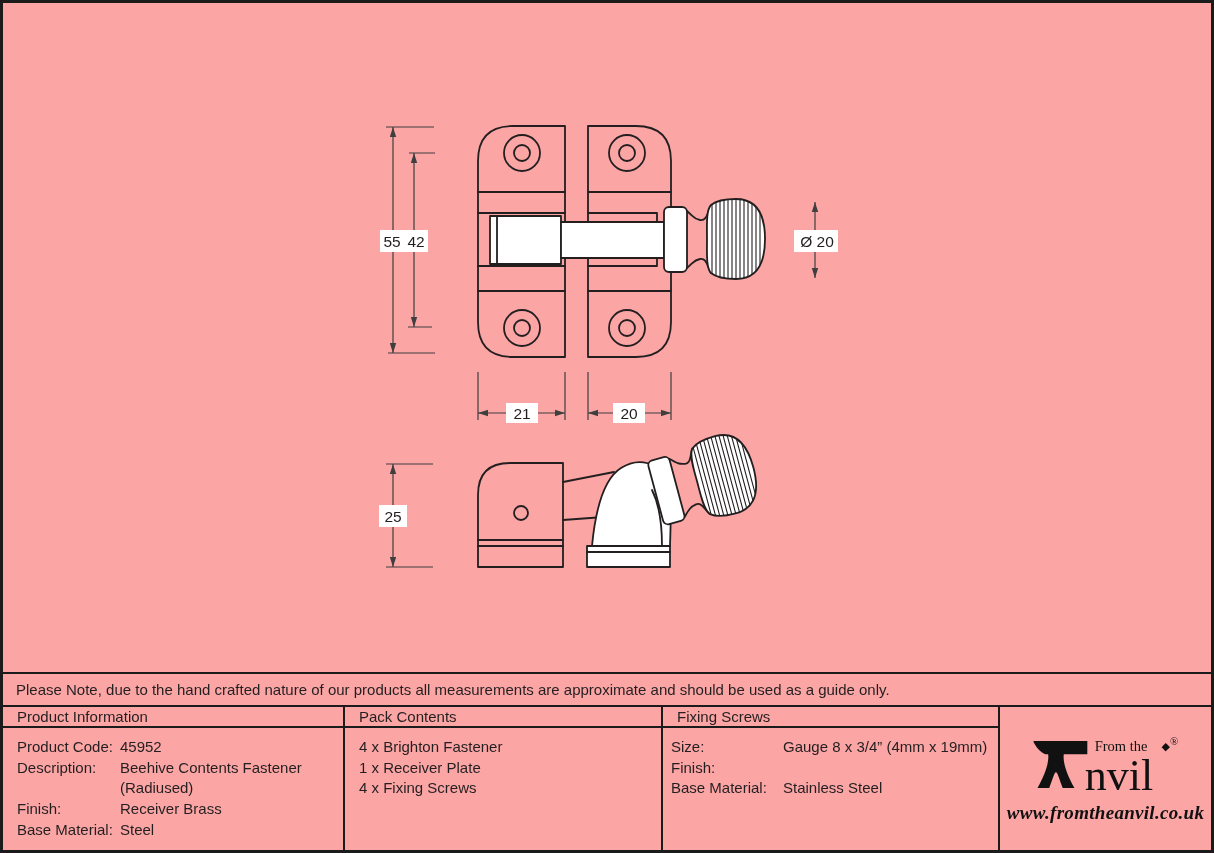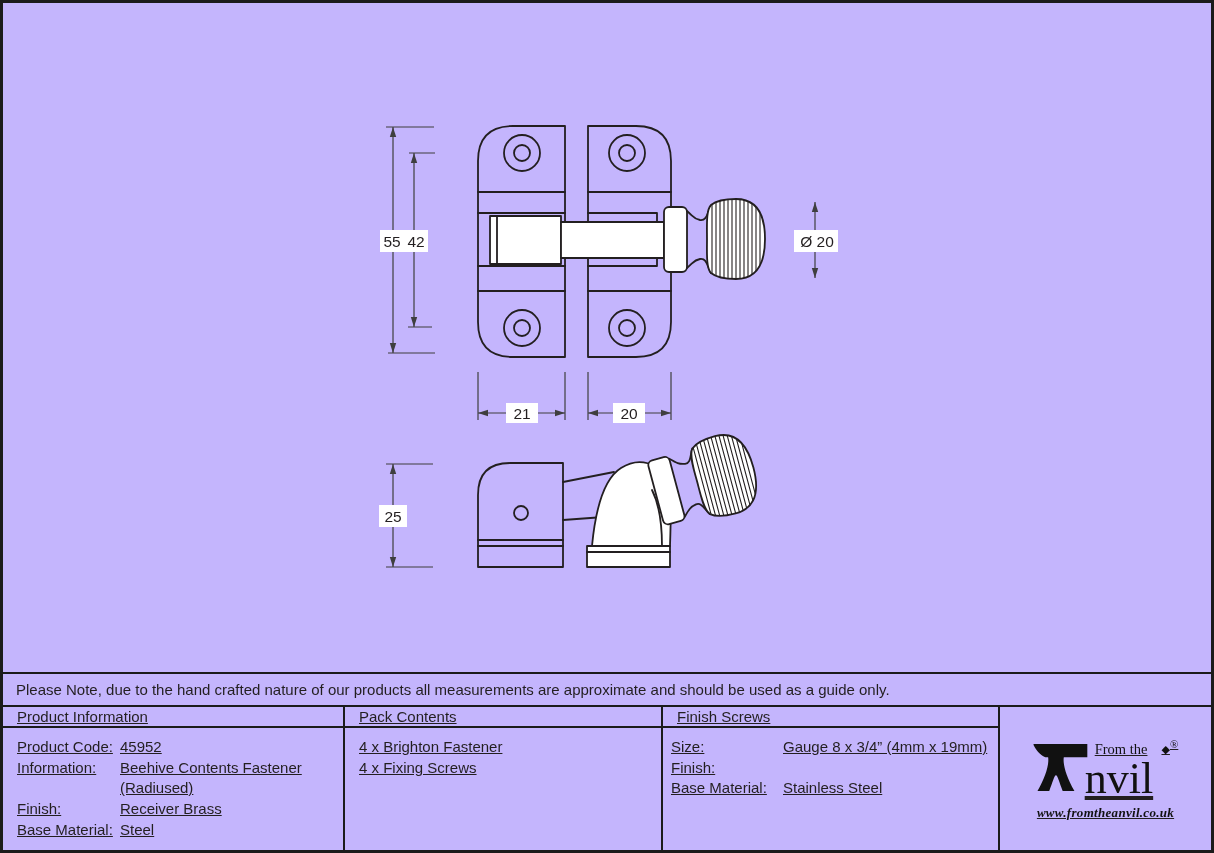--- a/index.html
+++ b/index.html
@@ -1,37 +1,37 @@
 <!DOCTYPE html>
 <html><head>
 <meta charset="utf-8">
 <style>
   html,body{margin:0;padding:0;background:#e8e8e8;}
   .page{
-    position:relative;width:1214px;height:853px;background:#c4b5fd;
+    position:relative;width:1214px;height:853px;background:#fca5a5;
     border:3px solid #1b1b1b;box-sizing:border-box;overflow:hidden;
     font-family:"Liberation Sans",sans-serif;color:#231f20;
   }
   .drawing{position:absolute;left:0;top:0;}
   .ln{fill:none;stroke:#231f20;stroke-width:1.8;stroke-linejoin:round;stroke-linecap:round;}
   .lnf{fill:#ffffff;stroke:#231f20;stroke-width:1.8;stroke-linejoin:round;}
   .reed{fill:none;stroke:#231f20;stroke-width:1.1;}
   .dim{fill:none;stroke:#3f3f3f;stroke-width:1.2;}
   .arr{fill:#3f3f3f;stroke:none;}
   .dimbg{fill:#ffffff;stroke:none;}
   .dimtext{font-family:"Liberation Sans",sans-serif;font-size:15.5px;fill:#231f20;
     text-anchor:middle;dominant-baseline:central;}
   .note-bar{
     position:absolute;left:0;top:669px;width:1208px;height:35px;box-sizing:border-box;
     border-top:2px solid #1b1b1b;border-bottom:2px solid #1b1b1b;
     display:flex;align-items:center;padding-left:13px;font-size:15px;
   }
   .info-table{
     position:absolute;left:0;top:704px;width:1208px;height:143px;box-sizing:border-box;
-    display:grid;grid-template-columns:342px 318px 337px 1fr;grid-template-rows:21px 1fr;text-decoration:underline;
+    display:grid;grid-template-columns:342px 318px 337px 1fr;grid-template-rows:21px 1fr;
   }
   .hcell{box-sizing:border-box;border-right:2px solid #1b1b1b;border-bottom:2px solid #1b1b1b;
     font-size:15px;display:flex;align-items:center;padding-left:14px;}
   .bcell{box-sizing:border-box;border-right:2px solid #1b1b1b;font-size:15px;
     padding:9px 0 0 14px;line-height:20.7px;}
   .kv{display:flex;}
   .kv .k{width:103px;flex:none;}
   .kv .v{width:200px;}
   .kv .k2{width:112px;flex:none;}
   .kv .v2{flex:1;padding-right:4px;}
@@ -41,21 +41,21 @@
   .logo-main{display:flex;align-items:flex-end;}
   .anvil-icon{width:56px;height:62px;margin-right:-4px;flex:none;}
   .logo-right{display:flex;flex-direction:column;}
   .logo-fromthe{display:flex;align-items:center;justify-content:space-between;
     font-family:"Liberation Serif",serif;font-size:14.5px;padding:0 0 0 10px;color:#111;}
   .diamond{font-size:11px;margin-left:14px;color:#111;}
   .reg{font-size:11px;transform:translateY(-5px);color:#111;}
   .logo-nvil{font-family:"Liberation Serif",serif;font-size:44px;line-height:40px;
     color:#111;letter-spacing:0px;margin-top:1px;}
   .logo-url{font-family:"Liberation Serif",serif;font-style:italic;font-weight:bold;
-    font-size:13px;color:#111;margin-top:6px;letter-spacing:0.3px;}
+    font-size:19px;color:#111;margin-top:6px;letter-spacing:0.3px;}
 </style>
 </head>
 <body>
 
 <div class="page">
 
   <svg class="drawing" viewBox="3 3 1208 669" width="1208" height="669">
     <defs>
       <clipPath id="ballClipF">
         <path d="M711,205 C717,200 726,199 736,199 C751,199 765,207 765,239 C765,271 751,279 736,279 C726,279 717,278 711,273 C706,268 707,252 707,239 C707,226 706,210 711,205 Z"></path>
@@ -172,21 +172,21 @@
   </div>
 
   <div class="info-table">
     <div class="hcell">
       <span>Product Information</span>
     </div>
     <div class="hcell">
       <span>Pack Contents</span>
     </div>
     <div class="hcell">
-      <span>Finish Screws</span>
+      <span>Fixing Screws</span>
     </div>
 
     <div class="logo-cell">
       <div class="logo-main">
         <svg class="anvil-icon" viewBox="0 0 100 90">
           <path fill="#111" d="M97,2 L97,26 L55,26 C53,38 59,60 74,86 L53,86 C47,71 44,58 41,58 C38,58 35,71 29,86 L8,86 C23,60 29,38 27,26 L22,26 C12,22 5,12 1,4 L1,2 Z"></path>
         </svg>
         <div class="logo-right">
           <div class="logo-fromthe">
             <span>From the</span>
@@ -198,35 +198,36 @@
       </div>
       <div class="logo-url">www.fromtheanvil.co.uk</div>
     </div>
 
     <div class="bcell">
       <div class="kv">
         <span class="k">Product Code:</span>
         <span class="v">45952</span>
       </div>
       <div class="kv">
-        <span class="k">Information:</span>
+        <span class="k">Description:</span>
         <span class="v">Beehive Contents Fastener (Radiused)</span>
       </div>
       <div class="kv">
         <span class="k">Finish:</span>
         <span class="v">Receiver Brass</span>
       </div>
       <div class="kv">
         <span class="k">Base Material:</span>
         <span class="v">Steel</span>
       </div>
     </div>
 
     <div class="bcell">
       <div>4 x Brighton Fastener</div>
+      <div>1 x Receiver Plate</div>
       <div>4 x Fixing Screws</div>
     </div>
 
     <div class="bcell screws">
       <div class="kv">
         <span class="k2">Size:</span>
         <span class="v2">Gauge 8 x 3/4” (4mm x 19mm)</span>
       </div>
       <div class="kv">
         <span class="k2">Finish:</span>

